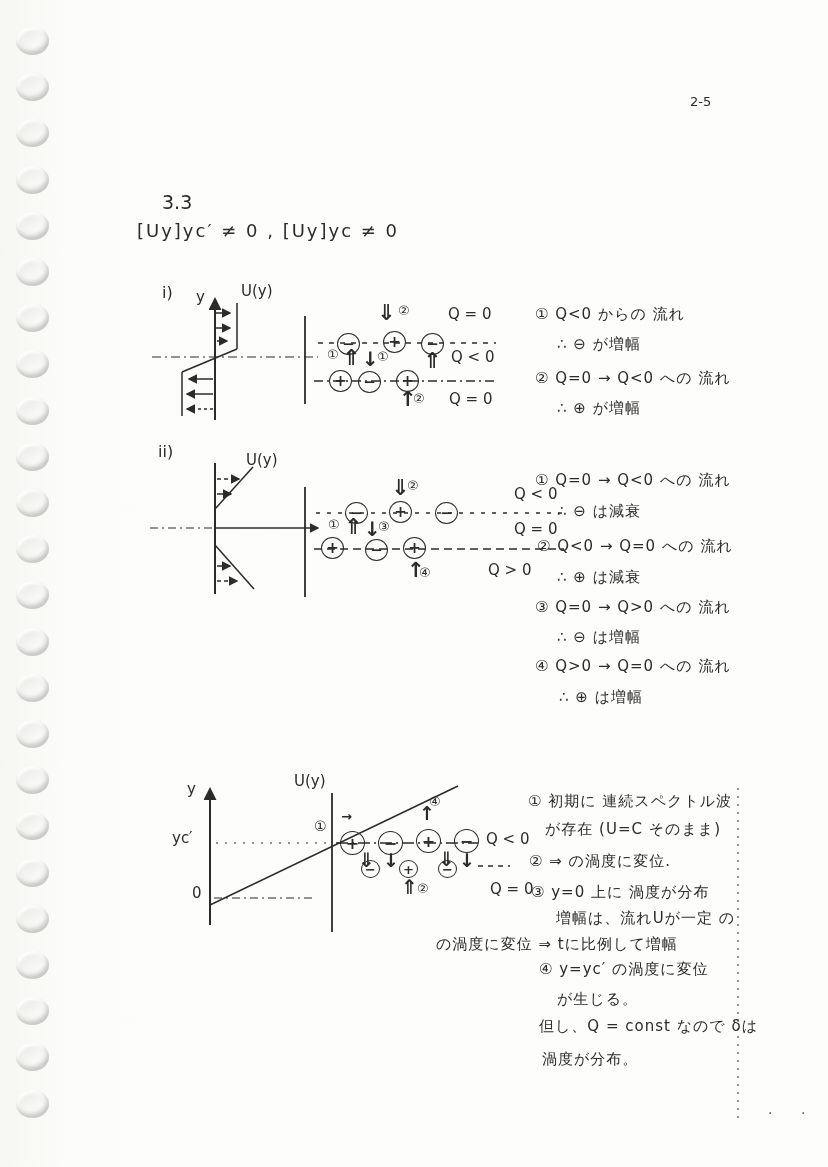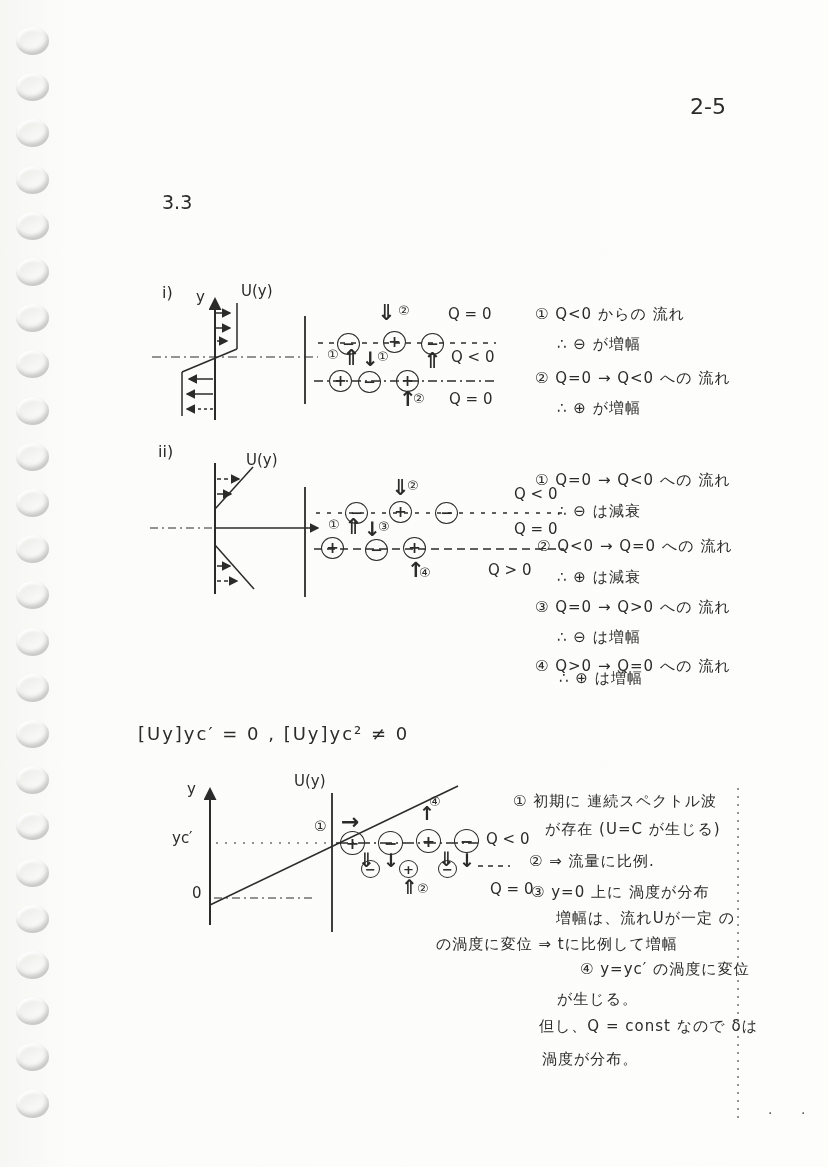--- a/index.html
+++ b/index.html
@@ -5,21 +5,21 @@
   :root { --ink:#2b2b2b; }
   html,body { margin:0; padding:0; background:#e8e8e6; }
   #page {
     position:relative; width:828px; height:1167px; overflow:hidden;
     background:linear-gradient(90deg,#f6f6f3 0px,#fcfcfa 70px,#fdfdfb 100%);
     font-family:"DejaVu Sans", sans-serif; color:var(--ink);
   }
   .t { position:absolute; white-space:nowrap; color:var(--ink); line-height:1.1;
        font-family:"DejaVu Sans", sans-serif; }
   .fs13{font-size:13px} .fs14{font-size:14px} .fs15{font-size:15px}
-  .fs16{font-size:16px} .fs17{font-size:22px} .fs18{font-size:18px}
+  .fs16{font-size:16px} .fs17{font-size:13px} .fs18{font-size:18px}
   .fs19{font-size:19px} .fs20{font-size:20px} .fs21{font-size:21px} .fs22{font-size:22px}
   .bold{font-weight:bold}
   .charge { position:absolute; box-sizing:border-box; border:1.7px solid var(--ink);
     border-radius:50%; display:flex; align-items:center; justify-content:center;
     font-weight:bold; color:var(--ink); background:transparent; z-index:3;
     font-family:"DejaVu Sans", sans-serif; }
   .c22 { width:23px; height:22px; font-size:15px; }
   .c24 { width:25px; height:24px; font-size:16px; }
   .c18 { width:19px; height:18px; font-size:13px; }
   .hole { position:absolute; left:16px; width:33px; height:28px; border-radius:50%;
@@ -91,20 +91,21 @@
       <line x1="332" y1="793" x2="332" y2="932" stroke-width="1.8"></line>
       <line x1="336" y1="843" x2="478" y2="843" stroke-dasharray="12 4 2 4"></line>
       <line x1="478" y1="866" x2="510" y2="866" stroke-dasharray="5 5"></line>
     </g>
 
     <line x1="738" y1="788" x2="738" y2="1122" stroke-dasharray="2 6" stroke-width="1"></line>
   </svg>
 
   <span class="t fs17" style="left:690px;top:95px">2-5</span>
   <span class="t fs19" style="left:162px;top:192px">3.3</span>
+  <span class="t fs18" style="left:137px;top:221px;letter-spacing:2px">[Uy]yc′ ≠ 0 ,  [Uy]yc ≠ 0</span>
 
   <span class="t fs16" style="left:162px;top:284px">i)</span>
   <span class="t fs15" style="left:196px;top:289px">y</span>
   <span class="t fs15" style="left:241px;top:283px">U(y)</span>
 
   <span class="charge c22" style="left:337px;top:333px">−</span>
   <span class="charge c22" style="left:383px;top:331px">+</span>
   <span class="charge c22" style="left:421px;top:333px">−</span>
   <span class="charge c22" style="left:329px;top:370px">+</span>
   <span class="charge c22" style="left:358px;top:371px">−</span>
@@ -152,23 +153,22 @@
   <span class="t fs15" style="left:514px;top:521px">Q = 0</span>
   <span class="t fs15" style="left:488px;top:562px">Q &gt; 0</span>
 
   <span class="t fs15 notecol" style="left:535px;top:472px">① Q=0 → Q&lt;0 への 流れ</span>
   <span class="t fs15 notecol" style="left:557px;top:503px">∴ ⊖ は減衰</span>
   <span class="t fs15 notecol" style="left:537px;top:538px">② Q&lt;0 → Q=0 への 流れ</span>
   <span class="t fs15 notecol" style="left:557px;top:569px">∴ ⊕ は減衰</span>
   <span class="t fs15 notecol" style="left:535px;top:599px">③ Q=0 → Q&gt;0 への 流れ</span>
   <span class="t fs15 notecol" style="left:557px;top:629px">∴ ⊖ は増幅</span>
   <span class="t fs15 notecol" style="left:535px;top:658px">④ Q&gt;0 → Q=0 への 流れ</span>
-  <span class="t fs15 notecol" style="left:559px;top:670px">∴ ⊕ は増幅</span>
-
-  <span class="t fs18" style="left:138px;top:724px;letter-spacing:2px">[Uy]yc′ = 0 ,  [Uy]yc² ≠ 0</span>
+  <span class="t fs15 notecol" style="left:559px;top:689px">∴ ⊕ は増幅</span>
+
 
   <span class="t fs15" style="left:187px;top:781px">y</span>
   <span class="t fs15" style="left:294px;top:773px">U(y)</span>
   <span class="t fs15" style="left:172px;top:830px">yc′</span>
   <span class="t fs15" style="left:192px;top:885px">0</span>
   <span class="t fs14" style="left:314px;top:819px">①</span>
   <span class="t fs17 bold" style="left:341px;top:810px">→</span>
 
   <span class="charge c24" style="left:340px;top:831px">+</span>
   <span class="charge c24" style="left:378px;top:831px">−</span>
@@ -185,27 +185,27 @@
   <span class="charge c18" style="left:361px;top:860px">−</span>
   <span class="charge c18" style="left:399px;top:860px">+</span>
   <span class="charge c18" style="left:438px;top:860px">−</span>
 
   <span class="t fs20 bold" style="left:401px;top:876px">⇑</span>
   <span class="t fs13" style="left:417px;top:882px">②</span>
 
   <span class="t fs15" style="left:486px;top:831px">Q &lt; 0</span>
   <span class="t fs15" style="left:490px;top:881px">Q = 0</span>
 
-  <span class="t fs15 notecol" style="left:513px;top:793px">① 初期に 連続スペクトル波</span>
-  <span class="t fs15 notecol" style="left:545px;top:821px">が存在 (U=C が生じる)</span>
-  <span class="t fs15 notecol" style="left:529px;top:853px">② ⇒ 流量に比例.</span>
+  <span class="t fs15 notecol" style="left:528px;top:793px">① 初期に 連続スペクトル波</span>
+  <span class="t fs15 notecol" style="left:545px;top:821px">が存在 (U=C そのまま)</span>
+  <span class="t fs15 notecol" style="left:529px;top:853px">② ⇒ の渦度に変位.</span>
   <span class="t fs15 notecol" style="left:531px;top:884px">③ y=0 上に 渦度が分布</span>
   <span class="t fs15 notecol" style="left:556px;top:910px">増幅は、流れUが一定 の</span>
   <span class="t fs15 notecol" style="left:436px;top:936px">の渦度に変位 ⇒ tに比例して増幅</span>
-  <span class="t fs15 notecol" style="left:580px;top:961px">④ y=yc′ の渦度に変位</span>
+  <span class="t fs15 notecol" style="left:539px;top:961px">④ y=yc′ の渦度に変位</span>
   <span class="t fs15 notecol" style="left:557px;top:991px">が生じる。</span>
   <span class="t fs15 notecol" style="left:539px;top:1018px">但し、Q = const なので δは</span>
   <span class="t fs15 notecol" style="left:542px;top:1051px">渦度が分布。</span>
 
   <span class="t fs14" style="left:768px;top:1106px;letter-spacing:12px;color:#555">·  ·</span>
 
 <div class="hole" style="top: 27px;"></div>
     <div class="hole" style="top: 73.2px;"></div>
     <div class="hole" style="top: 119.4px;"></div>
     <div class="hole" style="top: 165.6px;"></div>

